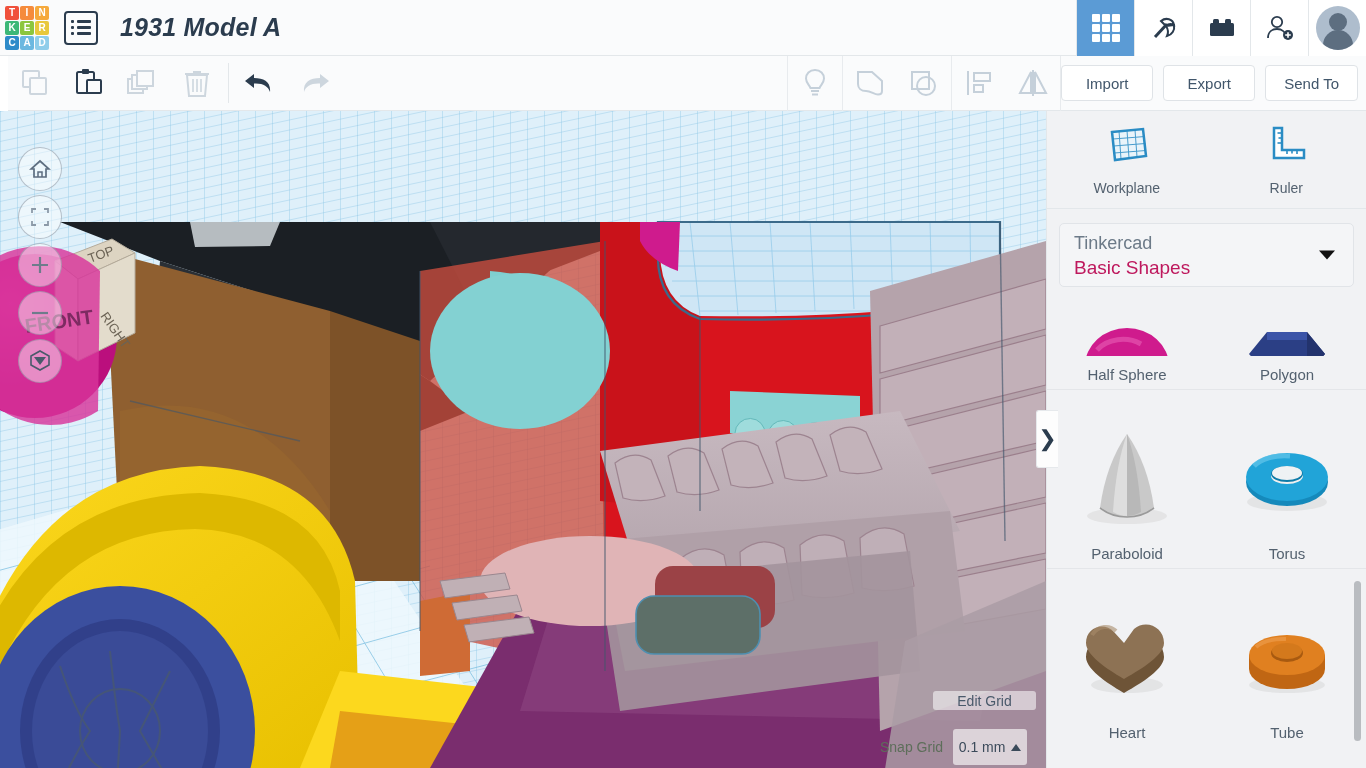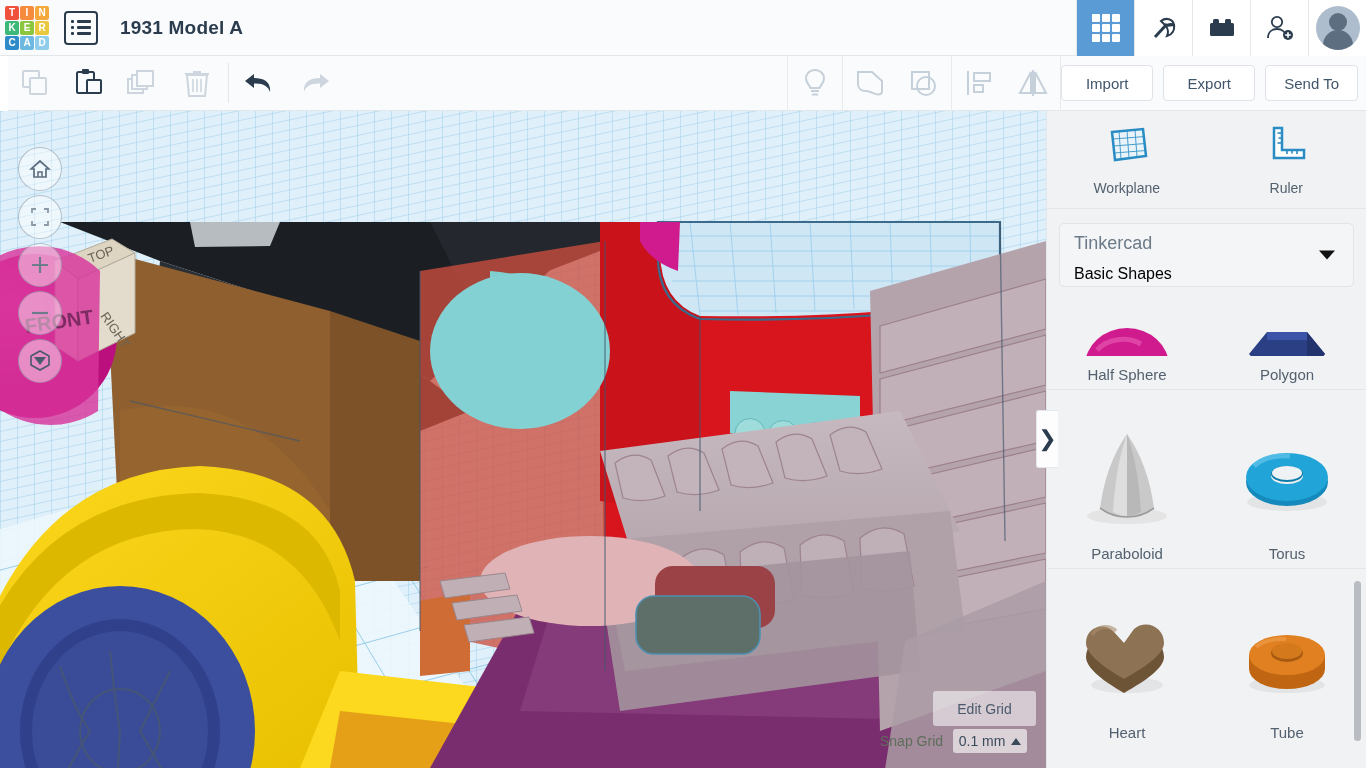--- a/index.html
+++ b/index.html
@@ -29,21 +29,21 @@
   .hamburger {
     width:34px; height:34px; margin-left:10px;
     border:2px solid #2b3c4e; border-radius:4px;
     display:flex; flex-direction:column; justify-content:center; gap:3px; padding:0 5px;
     cursor:pointer;
   }
   .hb-row { display:flex; align-items:center; gap:3px; }
   .hb-dot { width:3px; height:3px; background:#2b3c4e; border-radius:1px; }
   .hb-line { flex:1; height:3px; background:#2b3c4e; border-radius:1px; }
   .doc-title {
-    margin-left:22px; font-size:19px; font-weight:bold; color:#2b3c4e; letter-spacing:.2px;
+    margin-left:22px; font-size:25px; font-weight:bold; color:#2b3c4e; letter-spacing:.2px;font-style:italic;
   }
   .top-right { margin-left:auto; display:flex; align-items:stretch; height:56px; }
   .tr-btn {
     width:58px; height:56px; display:flex; align-items:center; justify-content:center;
     border-left:1px solid #e3e7ea; background:#fff; cursor:pointer;
   }
   .tr-btn.active { background:#5b9bd5; }
   .tr-btn.avatar { border-left:1px solid #e3e7ea; width:58px; }
   .avatar-circle {
     width:44px; height:44px; border-radius:50%;
@@ -88,31 +88,31 @@
   
   .viewctl { position:absolute; left:18px; top:147px; display:flex; flex-direction:column; gap:4px; z-index:8; }
   .vc {
     width:44px; height:44px; border-radius:50%;
     background:rgba(255,255,255,.45); border:1px solid rgba(110,125,140,.45);
     display:flex; align-items:center; justify-content:center; cursor:pointer;
   }
 
   
   .edit-grid {
-    position:absolute; left:933px; top:691px; width:103px; height:35px;
+    position:absolute; left:933px; top:691px; width:103px; height:19px;
     background:rgba(255,255,255,.55); border-radius:3px;
     display:flex; align-items:center; justify-content:center;
     font-size:14px; color:#4a5a6b; cursor:pointer; z-index:8;
   }
   .snap-row {
     position:absolute; left:880px; top:729px; display:flex; align-items:center; gap:10px; z-index:8;
   }
   .snap-label { font-size:14px; color:#5d6e5a; }
   .snap-val {
-    width:74px; height:24px; background:rgba(255,255,255,.62); border-radius:3px;
+    width:74px; height:36px; background:rgba(255,255,255,.62); border-radius:3px;
     display:flex; align-items:center; justify-content:center; gap:6px;
     font-size:14px; color:#3b4a5a; cursor:pointer;
   }
 
   
   .collapse {
     position:absolute; left:1036px; top:410px; width:22px; height:58px;
     background:#fdfdfd; border:1px solid #e6e9ec; border-right:none;
     border-radius:3px 0 0 3px;
     display:flex; align-items:center; justify-content:center;
@@ -129,21 +129,21 @@
     border-bottom:1px solid #e3e7ea; background:#f1f2f4;
   }
   .ptool { display:flex; flex-direction:column; align-items:center; gap:16px; cursor:pointer; width:120px; }
   .ptool-label { font-size:14px; color:#53616f; }
   .dropdown {
     margin:14px 12px 0 12px; height:64px;
     background:#f4f5f7; border:1px solid #e1e4e8; border-radius:5px;
     padding:9px 14px; position:relative; cursor:pointer;
   }
   .dd-sub { font-size:18px; color:#6c7a88; }
-  .dd-main { font-size:16px; color:#000000; margin-top:11px; }
+  .dd-main { font-size:19px; color:#be185d; margin-top:3px; }
   .dd-caret {
     position:absolute; right:18px; top:50%; transform:translateY(-50%);
     width:0; height:0; border-left:8px solid transparent; border-right:8px solid transparent;
     border-top:9px solid #111;
   }
   .shapes {
     position:absolute; left:0; top:200px; width:320px; height:457px; overflow:hidden;
   }
   .shape-grid { display:grid; grid-template-columns:1fr 1fr; }
   .shape-cell { height:178px; display:flex; flex-direction:column; align-items:center; justify-content:flex-end; padding-bottom:6px; cursor:pointer; }

